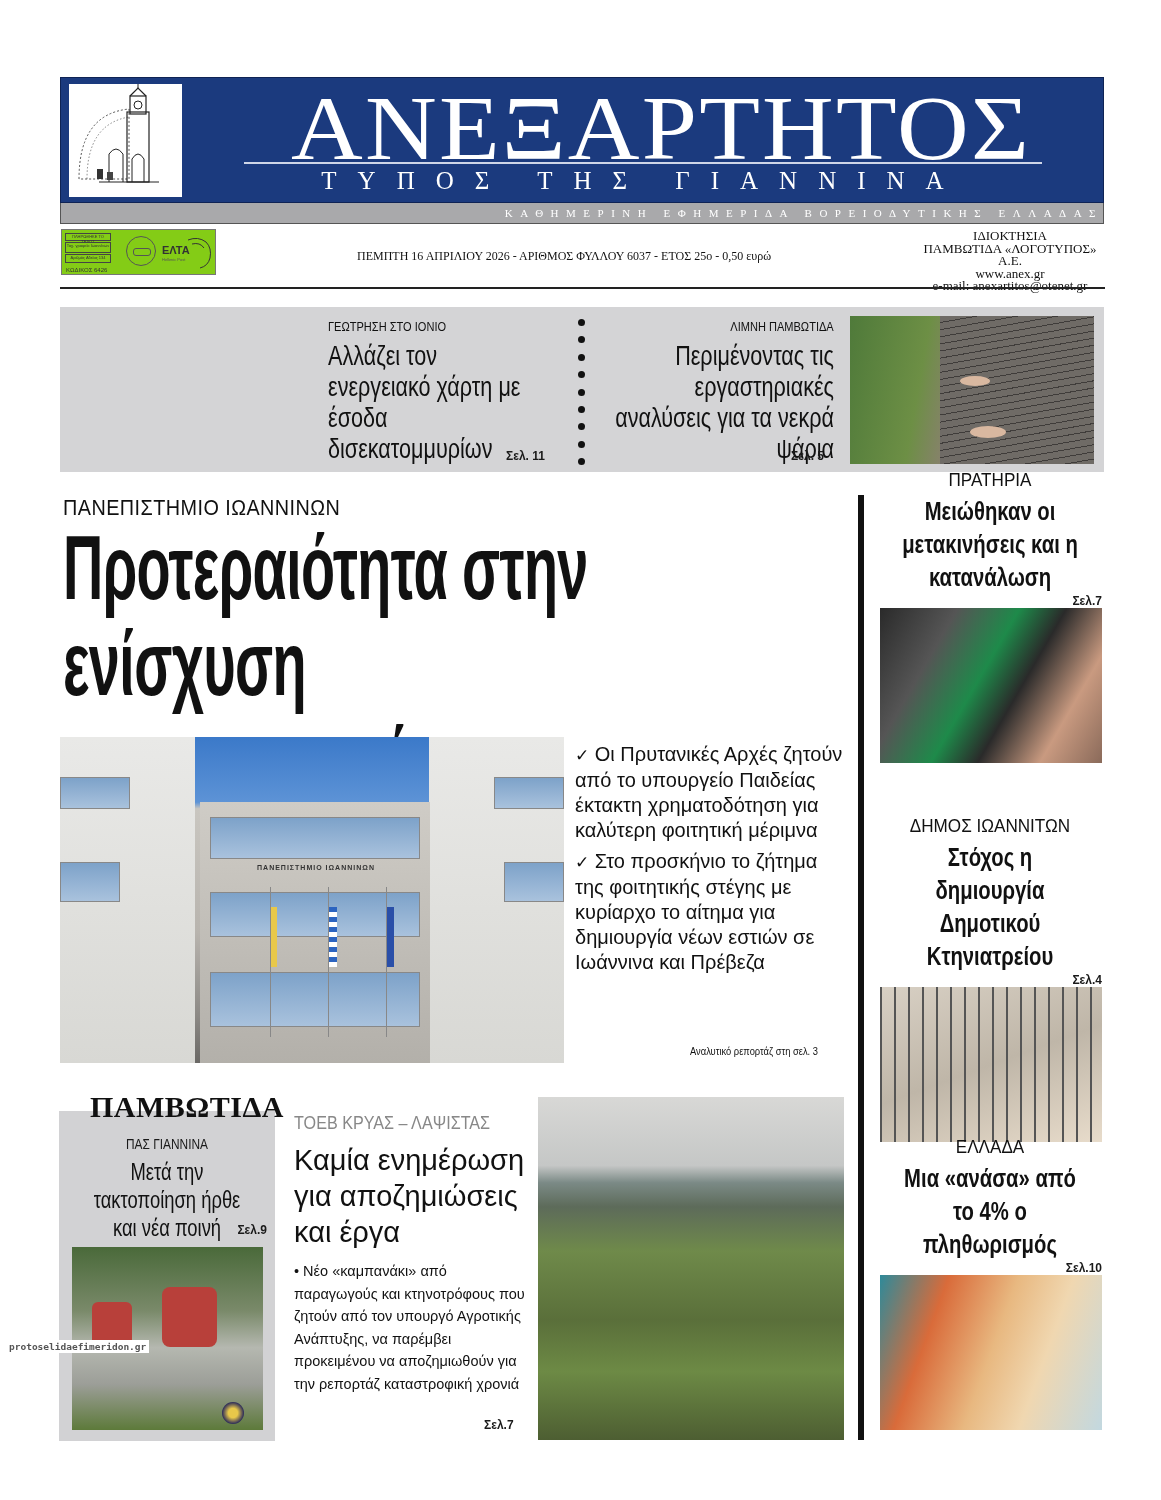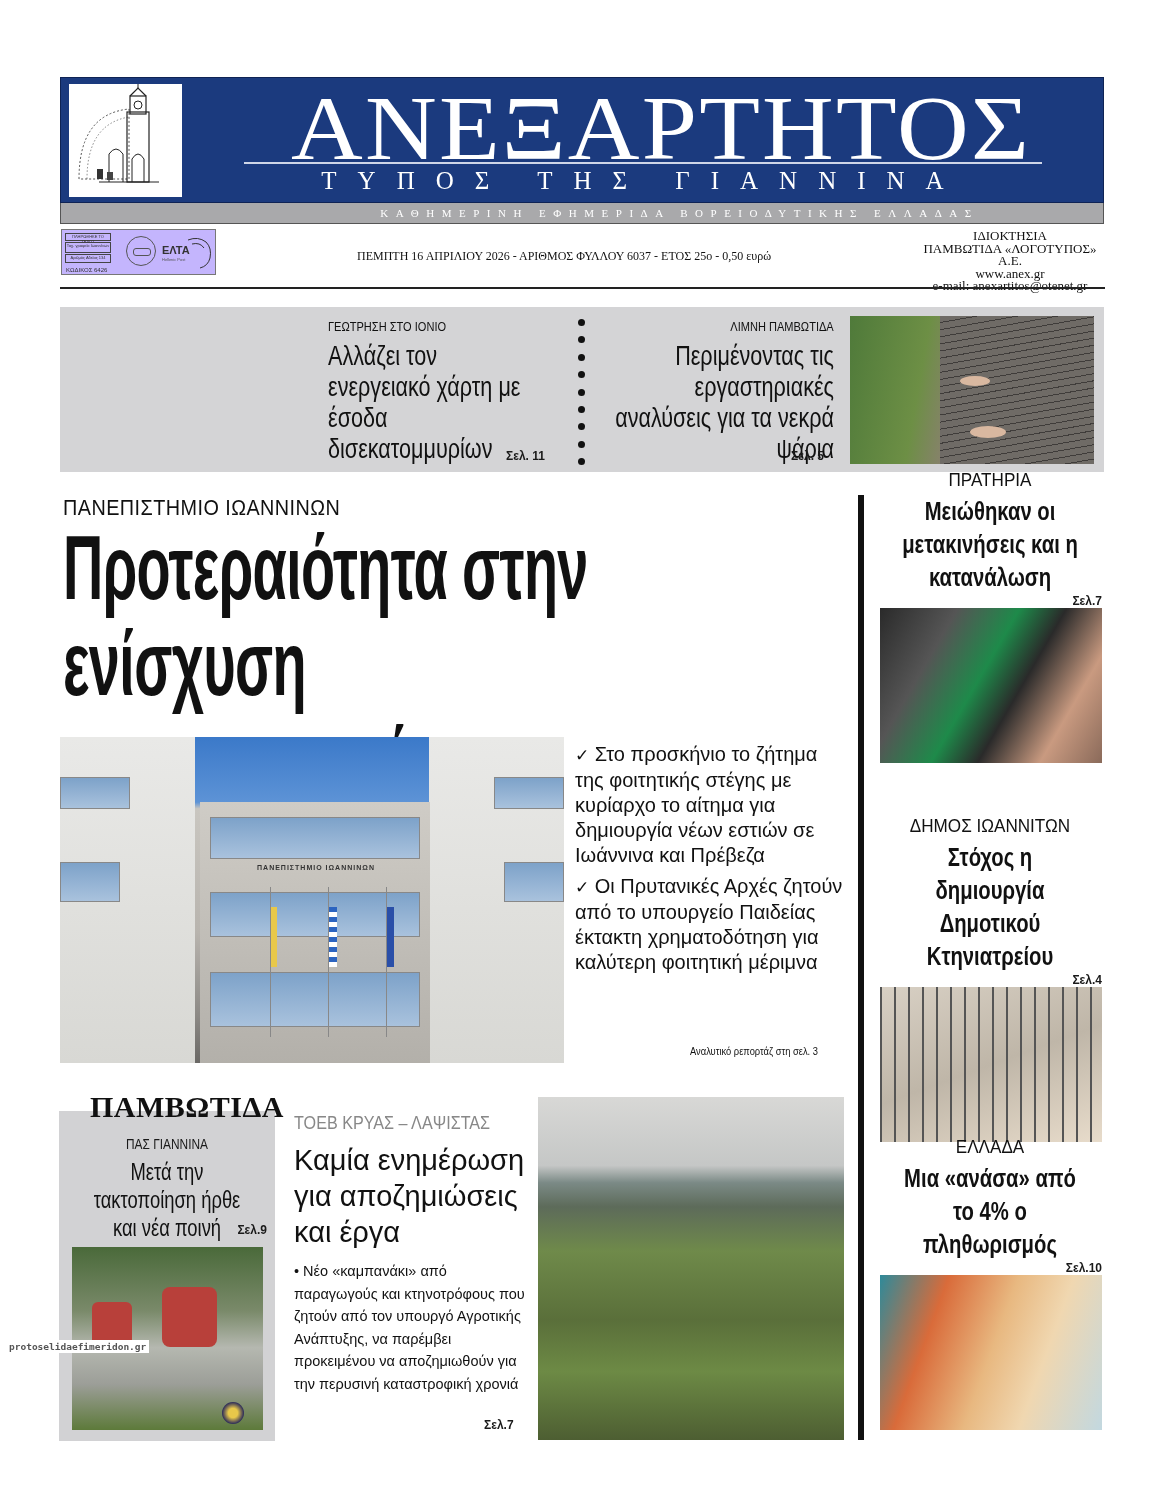--- a/index.html
+++ b/index.html
@@ -9,24 +9,24 @@
   
   .masthead { position: absolute; left: 60px; top: 77px; width: 1044px; height: 126px; background: #1b3a7e; border: 1px solid #0f2354; }
   .logo-box { position: absolute; left: 8px; top: 6px; width: 113px; height: 113px; background: #fff; }
   .logo-box svg { width: 100%; height: 100%; }
   .title { position: absolute; left: 180px; top: 0px; width: 840px; text-align: center; color: #fff;
            font-family: "Liberation Serif", serif; font-size: 92px; letter-spacing: 2px; line-height: 100px; transform: scaleX(1.08); transform-origin: center; }
   .title-rule { position: absolute; left: 183px; top: 84px; width: 798px; height: 2px; background: #cfd6e8; }
   .subtitle { position: absolute; left: 183px; top: 88px; width: 798px; text-align: center; color: #fff;
               font-family: "Liberation Serif", serif; font-size: 25px; letter-spacing: 21px; line-height: 30px; }
   .grey-band { position: absolute; left: 60px; top: 203px; width: 1044px; height: 21px; background: #a9a9ab; border: 1px solid #555; border-top: none; }
-  .grey-band span { display: block; text-align: center; padding-left: 195px; color: #fff; font-family: "Liberation Serif", serif; font-size: 11px; letter-spacing: 7.5px; line-height: 20px; }
-
-  
-  .postal { position: absolute; left: 61px; top: 229px; width: 155px; height: 46px; border: 1px solid #777; background: #c4b5fd; }
+  .grey-band span { display: block; text-align: right; padding-left: 195px; color: #fff; font-family: "Liberation Serif", serif; font-size: 11px; letter-spacing: 7.5px; line-height: 20px; }
+
+  
+  .postal { position: absolute; left: 61px; top: 229px; width: 155px; height: 46px; border: 1px solid #777; background: #84cc16; }
   .postal .pbox { position: absolute; left: 3px; width: 46px; border: 1px solid #444; font-size: 4px; text-align: center; line-height: 5px; color: #333; }
   .postal .code { position: absolute; left: 4px; top: 37px; font-size: 6px; color: #333; }
   .postal .seal { position: absolute; left: 64px; top: 6px; width: 30px; height: 30px; border: 1px solid #555; border-radius: 50%; }
   .postal .seal::after { content: ""; position: absolute; left: 6px; top: 11px; width: 16px; height: 6px; border: 1px solid #555; border-radius: 3px; }
   .postal .elta { position: absolute; left: 100px; top: 14px; font-size: 11px; font-weight: bold; color: #333; }
   .postal .elta-sub { position: absolute; left: 100px; top: 27px; font-size: 4px; color: #555; }
   .postal .bird { position: absolute; left: 124px; top: 4px; width: 28px; height: 36px; }
   .dateline { position: absolute; left: 357px; top: 249px; font-family: "Liberation Serif", serif; font-size: 12px; color: #111; white-space: nowrap; }
   .owner { position: absolute; left: 915px; top: 230px; width: 190px; text-align: center; font-family: "Liberation Serif", serif; font-size: 13px; line-height: 12.5px; color: #111; }
   .info-rule { position: absolute; left: 60px; top: 287px; width: 1045px; height: 2px; background: #222; }
@@ -186,22 +186,22 @@
     <div class="bld-win" style="left:10px;top:170px;width:210px;height:55px;"></div>
     <div class="flag" style="left:70px;top:85px;height:150px;"></div>
     <div class="flag" style="left:128px;top:85px;height:150px;"></div>
     <div class="flag" style="left:186px;top:85px;height:150px;"></div>
     <div style="position:absolute;left:71px;top:105px;width:6px;height:60px;background:#e8c84a;"></div>
     <div style="position:absolute;left:129px;top:105px;width:8px;height:60px;background:repeating-linear-gradient(180deg,#2c64c0 0 5px,#fff 5px 10px);"></div>
     <div style="position:absolute;left:187px;top:105px;width:7px;height:60px;background:#2a4fa8;"></div>
   </div>
 </div>
 <div class="bullets">
+  <div class="bullet"><span class="check">✓</span> <span>Οι Πρυτανικές Αρχές ζητούν από το υπουργείο Παιδείας έκτακτη χρηματοδότηση για καλύτερη φοιτητική μέριμνα</span></div>
   <div class="bullet"><span class="check">✓</span> <span>Στο προσκήνιο το ζήτημα της φοιτητικής στέγης με κυρίαρχο το αίτημα για δημιουργία νέων εστιών σε Ιωάννινα και Πρέβεζα</span></div>
-  <div class="bullet"><span class="check">✓</span> <span>Οι Πρυτανικές Αρχές ζητούν από το υπουργείο Παιδείας έκτακτη χρηματοδότηση για καλύτερη φοιτητική μέριμνα</span></div>
 </div>
 <div class="lead-ref">Αναλυτικό ρεπορτάζ στη σελ. 3</div>
 
 <div class="vbar"></div>
 
 <div class="side" style="top:469px;">
   <div class="sk">ΠΡΑΤΗΡΙΑ</div>
   <div class="sh">Μειώθηκαν οι μετακινήσεις και η κατανάλωση</div>
   <div class="sp">Σελ.7</div>
   <div class="photo s1-photo"></div>
@@ -229,15 +229,15 @@
     <div style="position:absolute;left:20px;top:55px;width:40px;height:50px;background:#b8403a;border-radius:6px;"></div>
     <div style="position:absolute;left:90px;top:40px;width:55px;height:60px;background:#b8403a;border-radius:8px;"></div>
     <div style="position:absolute;left:150px;top:155px;width:22px;height:22px;background:radial-gradient(circle,#e8c84a 30%,#2a2a5a 70%);border-radius:50%;"></div>
   </div>
 </div>
 <div class="sports-title">ΠΑΜΒΩΤΙΔΑ</div>
 <div class="watermark">protoselidaefimeridon.gr</div>
 
 <div class="mid-kicker">ΤΟΕΒ ΚΡΥΑΣ – ΛΑΨΙΣΤΑΣ</div>
 <div class="mid-head">Καμία ενημέρωση για αποζημιώσεις και έργα</div>
-<div class="mid-body">• Νέο «καμπανάκι» από παραγωγούς και κτηνοτρόφους που ζητούν από τον υπουργό Αγροτικής Ανάπτυξης, να παρέμβει προκειμένου να αποζημιωθούν για την περυσινή καταστροφική χρονιά</div>
+<div class="mid-body">• Νέο «καμπανάκι» από παραγωγούς και κτηνοτρόφους που ζητούν από τον υπουργό Αγροτικής Ανάπτυξης, να παρέμβει προκειμένου να αποζημιωθούν για την ρεπορτάζ καταστροφική χρονιά</div>
 <div class="mid-page">Σελ.7</div>
 <div class="photo valley-photo"></div>
 
 </body></html>

